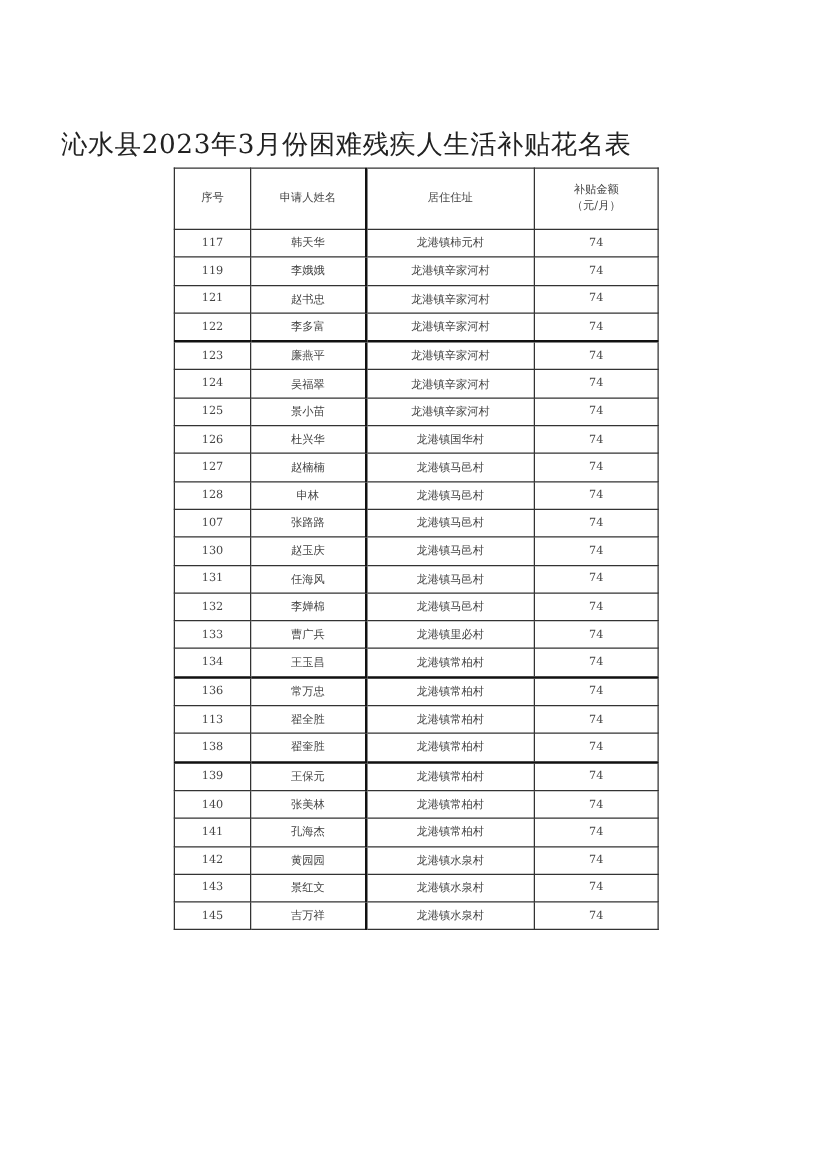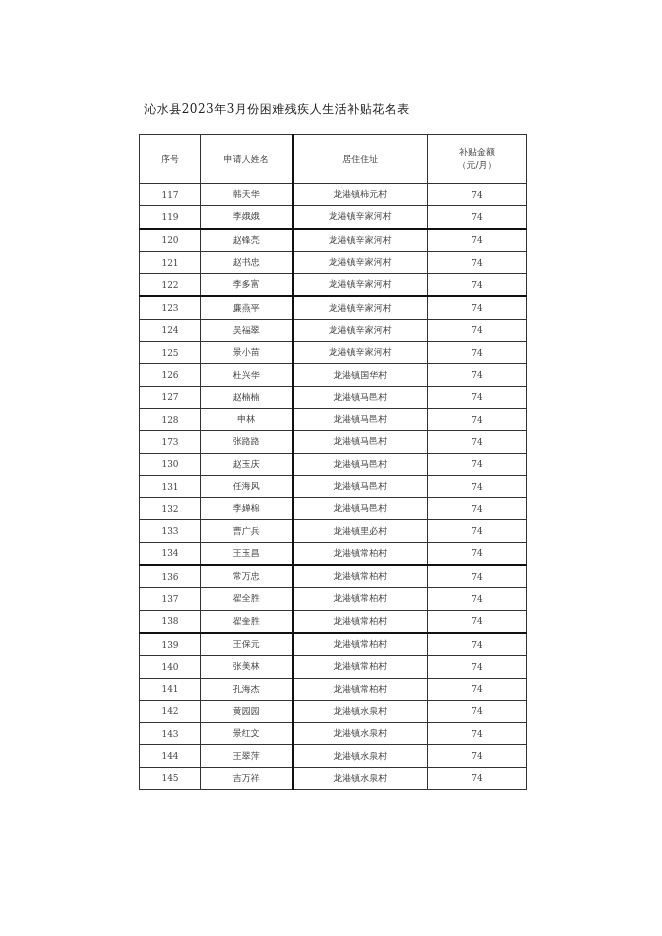--- a/index.html
+++ b/index.html
@@ -14,21 +14,21 @@
       overflow: hidden;
       font-family: "DejaVu Serif", "Liberation Serif", serif;
       color: #333333;
     }
     .title {
       position: absolute;
       top: 101px;
       left: 0;
       width: 554px;
       text-align: center;
-      font-size: 12px;
+      font-size: 21px;
       color: #222222;
       letter-spacing: 0.5px;
     }
     table.roster {
       position: absolute;
       left: 139px;
       top: 134px;
       width: 387px;
       border-collapse: collapse;
       table-layout: fixed;
@@ -95,26 +95,20 @@
         <td class="sep-thick">韩天华</td>
         <td>龙港镇柿元村</td>
         <td>74</td>
       </tr>
       <tr>
         <td>119</td>
         <td class="sep-thick">李娥娥</td>
         <td>龙港镇辛家河村</td>
         <td>74</td>
       </tr>
-      <tr class="thick-top">
-        <td>120</td>
-        <td class="sep-thick">赵锋亮</td>
-        <td>龙港镇辛家河村</td>
-        <td>74</td>
-      </tr>
       <tr>
         <td>121</td>
         <td class="sep-thick">赵书忠</td>
         <td>龙港镇辛家河村</td>
         <td>74</td>
       </tr>
       <tr>
         <td>122</td>
         <td class="sep-thick">李多富</td>
         <td>龙港镇辛家河村</td>
@@ -150,21 +144,21 @@
         <td>龙港镇马邑村</td>
         <td>74</td>
       </tr>
       <tr>
         <td>128</td>
         <td class="sep-thick">申林</td>
         <td>龙港镇马邑村</td>
         <td>74</td>
       </tr>
       <tr>
-        <td>173</td>
+        <td>107</td>
         <td class="sep-thick">张路路</td>
         <td>龙港镇马邑村</td>
         <td>74</td>
       </tr>
       <tr>
         <td>130</td>
         <td class="sep-thick">赵玉庆</td>
         <td>龙港镇马邑村</td>
         <td>74</td>
       </tr>
@@ -192,21 +186,21 @@
         <td>龙港镇常柏村</td>
         <td>74</td>
       </tr>
       <tr class="thick-top">
         <td>136</td>
         <td class="sep-thick">常万忠</td>
         <td>龙港镇常柏村</td>
         <td>74</td>
       </tr>
       <tr>
-        <td>137</td>
+        <td>113</td>
         <td class="sep-thick">翟全胜</td>
         <td>龙港镇常柏村</td>
         <td>74</td>
       </tr>
       <tr>
         <td>138</td>
         <td class="sep-thick">翟奎胜</td>
         <td>龙港镇常柏村</td>
         <td>74</td>
       </tr>
@@ -230,26 +224,20 @@
       </tr>
       <tr>
         <td>142</td>
         <td class="sep-thick">黄园园</td>
         <td>龙港镇水泉村</td>
         <td>74</td>
       </tr>
       <tr>
         <td>143</td>
         <td class="sep-thick">景红文</td>
-        <td>龙港镇水泉村</td>
-        <td>74</td>
-      </tr>
-      <tr>
-        <td>144</td>
-        <td class="sep-thick">王翠萍</td>
         <td>龙港镇水泉村</td>
         <td>74</td>
       </tr>
       <tr>
         <td>145</td>
         <td class="sep-thick">吉万祥</td>
         <td>龙港镇水泉村</td>
         <td>74</td>
       </tr>
     </tbody>

